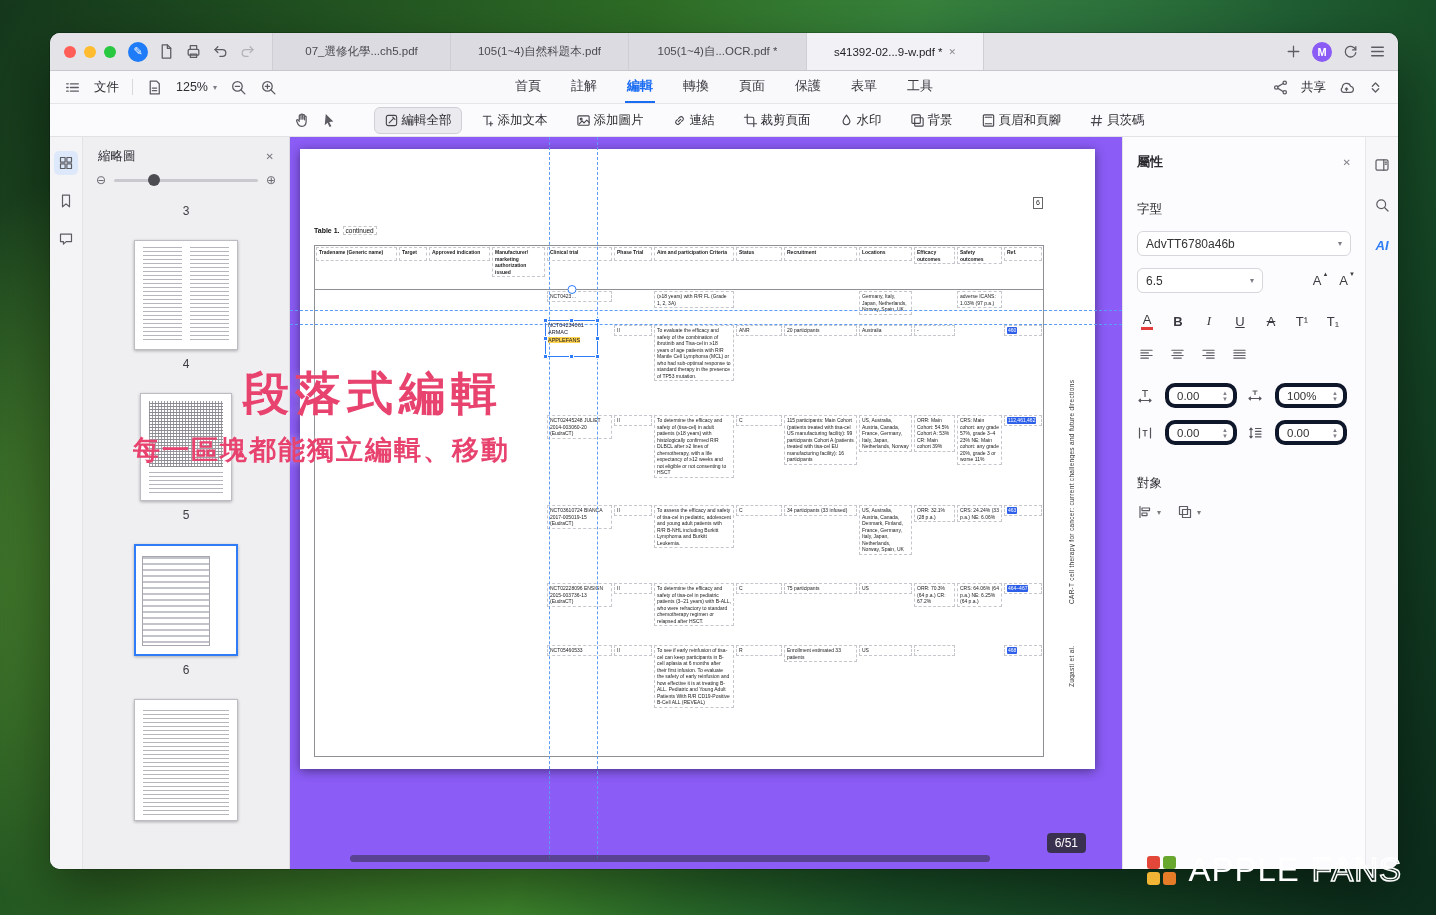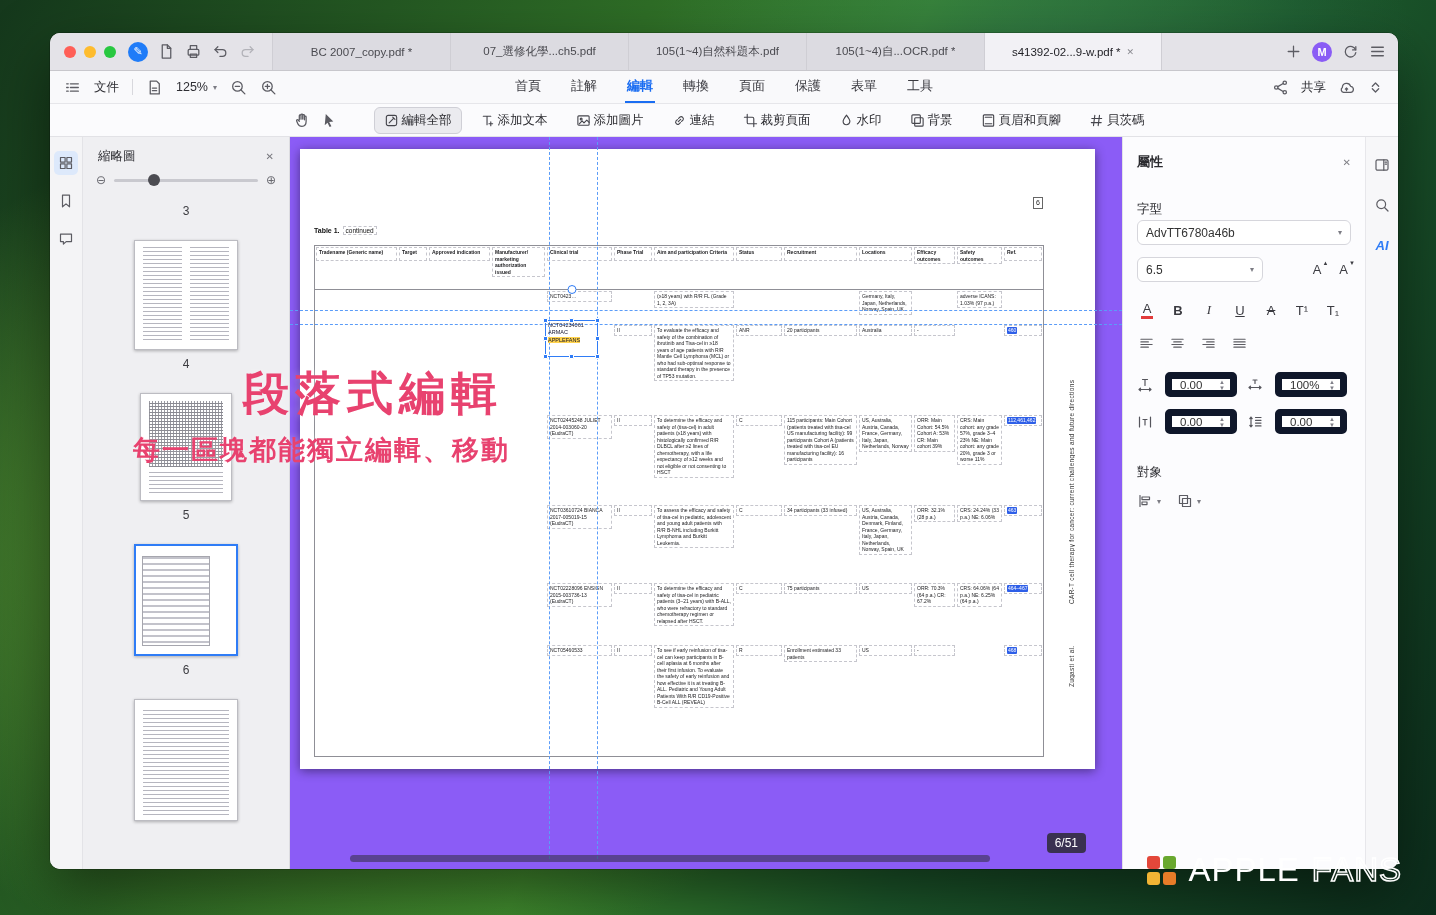--- a/index.html
+++ b/index.html
@@ -95,40 +95,40 @@
   .h-sw{left:-3px;bottom:-3px}.h-s{left:calc(50% - 3px);bottom:-3px}.h-se{right:-3px;bottom:-3px}
   .rotate-handle{position:absolute;left:50%;top:-36px;transform:translateX(-50%);width:9px;height:9px;border:1.5px solid #2f7cf6;border-radius:50%;background:#fff}
   .hscroll{position:absolute;left:60px;bottom:7px;width:640px;height:7px;border-radius:4px;background:rgba(40,40,44,.5);z-index:8}
   .pager{position:absolute;right:36px;bottom:16px;background:rgba(40,40,44,.82);color:#fff;font-size:12px;padding:3px 8px;border-radius:4px;z-index:8}
   
   .props{width:243px;background:#fcfcfe;border-left:1px solid #e3e3e7;padding:16px 14px;font-size:12px;flex:none}
   .p-head{display:flex;justify-content:space-between;align-items:center;font-size:13px;font-weight:700;color:#2a2a2f}
   .p-close{font-size:10px;color:#808087;font-weight:400}
   .p-label{margin-top:30px;font-size:12.5px;color:#2c2c31}
   .p-select{display:flex;align-items:center;justify-content:space-between;border:1px solid #d6d6dc;border-radius:6px;height:25px;padding:0 8px;font-size:12px;color:#333;background:#fff}
-  .fontsel{margin-top:2px}
+  .fontsel{margin-top:13px}
   .p-rowsize{display:flex;align-items:center;gap:12px;margin-top:12px}
   .sizesel{width:126px}
   .fa{font-size:13px;color:#3c3c42;position:relative;padding:0 3px}
   .fa:first-of-type{margin-left:auto}
   .fa i{font-style:normal;font-size:6px;position:absolute;top:-2px;right:-4px;color:#3c3c42}
   .fmt-row{display:flex;gap:11px;margin-top:18px;align-items:center}
   .fbtn{width:20px;height:20px;display:flex;align-items:center;justify-content:center;font-size:13px;color:#3a3a40}
   .fbtn.colorA{flex-direction:column;line-height:1}
   .colorbar{width:12px;height:3px;background:#e23b3b;margin-top:1px}
   .fbtn.b{font-weight:800}.fbtn.i{font-style:italic;font-family:"Liberation Serif",serif}
   .fbtn.u{text-decoration:underline}.fbtn.s{text-decoration:line-through}
   .align-row{display:flex;gap:11px;margin-top:14px}
   .abtn{width:20px;height:20px;color:#5a5a61;display:flex;align-items:center;justify-content:center}
   .abtn.active{color:#1a6df2}
   .abtn svg{width:15px;height:15px}
   .sp-grid{display:grid;grid-template-columns:18px 72px 18px 72px;column-gap:10px;row-gap:12px;align-items:center;margin-top:18px}
   .picon{width:16px;height:16px;color:#55555c;display:inline-flex}
   .picon svg{width:100%;height:100%}
-  .stepper{display:flex;align-items:center;justify-content:space-between;border:7px solid #0f172a;border-radius:5px;height:25px;padding:0 5px 0 8px;background:#fff}
+  .stepper{display:flex;align-items:center;justify-content:space-between;border:4px solid #0f172a;border-radius:10px;height:25px;padding:0 5px 0 8px;background:#fff}
   .stval{font-size:11.5px;color:#333}
   .starr{display:flex;flex-direction:column;align-items:center;font-size:6px;line-height:6px;color:#808089}
   .obj-row{display:flex;gap:16px;margin-top:12px;align-items:center}
   .objbtn{display:flex;align-items:center;gap:3px;color:#4a4a52}
   .objbtn.dim{color:#b5b5bc}
   .objbtn svg{width:16px;height:16px}
   
   .right-strip{width:33px;background:#f7f7f9;border-left:1px solid #e7e7eb;display:flex;flex-direction:column;align-items:center;padding-top:16px;gap:16px;flex:none}
   .ai{font-size:13px;font-weight:800;color:#2f7cf6;font-style:italic}
   
@@ -174,23 +174,20 @@
           </svg>
         </span>
       <span class="tb-icon dim">
           <svg viewBox="0 0 16 16" fill="none" stroke="currentColor" stroke-width="1.2" stroke-linecap="round" stroke-linejoin="round">
             <path d="M10.5 3.5l2.7 2.7-2.7 2.7"></path>
             <path d="M13.2 6.2h-7a3.2 3.2 0 0 0 0 6.4h2.3"></path>
           </svg>
         </span>
       <div class="tabstrip">
           <div class="tab">
-            <span class="tab-label">BC 2007_copy.pdf *</span>
-          </div>
-          <div class="tab">
             <span class="tab-label">07_選修化學...ch5.pdf</span>
           </div>
           <div class="tab">
             <span class="tab-label">105(1~4)自然科題本.pdf</span>
           </div>
           <div class="tab">
             <span class="tab-label">105(1~4)自...OCR.pdf *</span>
           </div>
           <div class="tab active">
             <span class="tab-label">s41392-02...9-w.pdf *</span>

